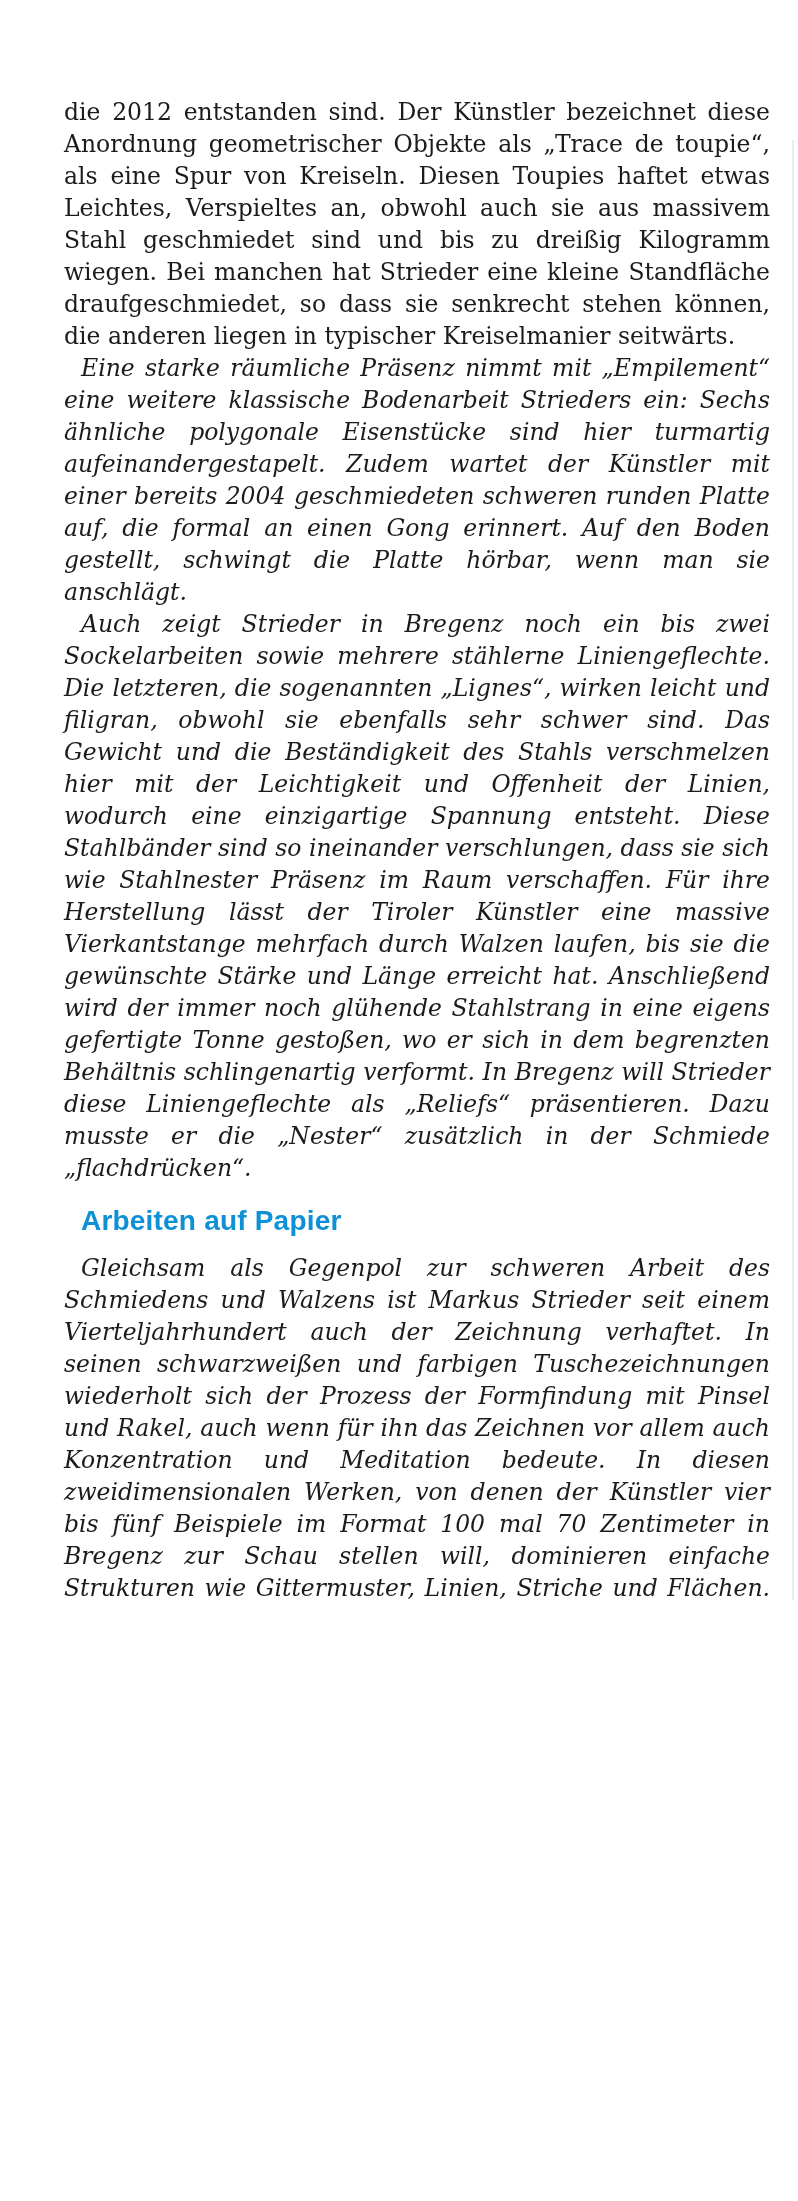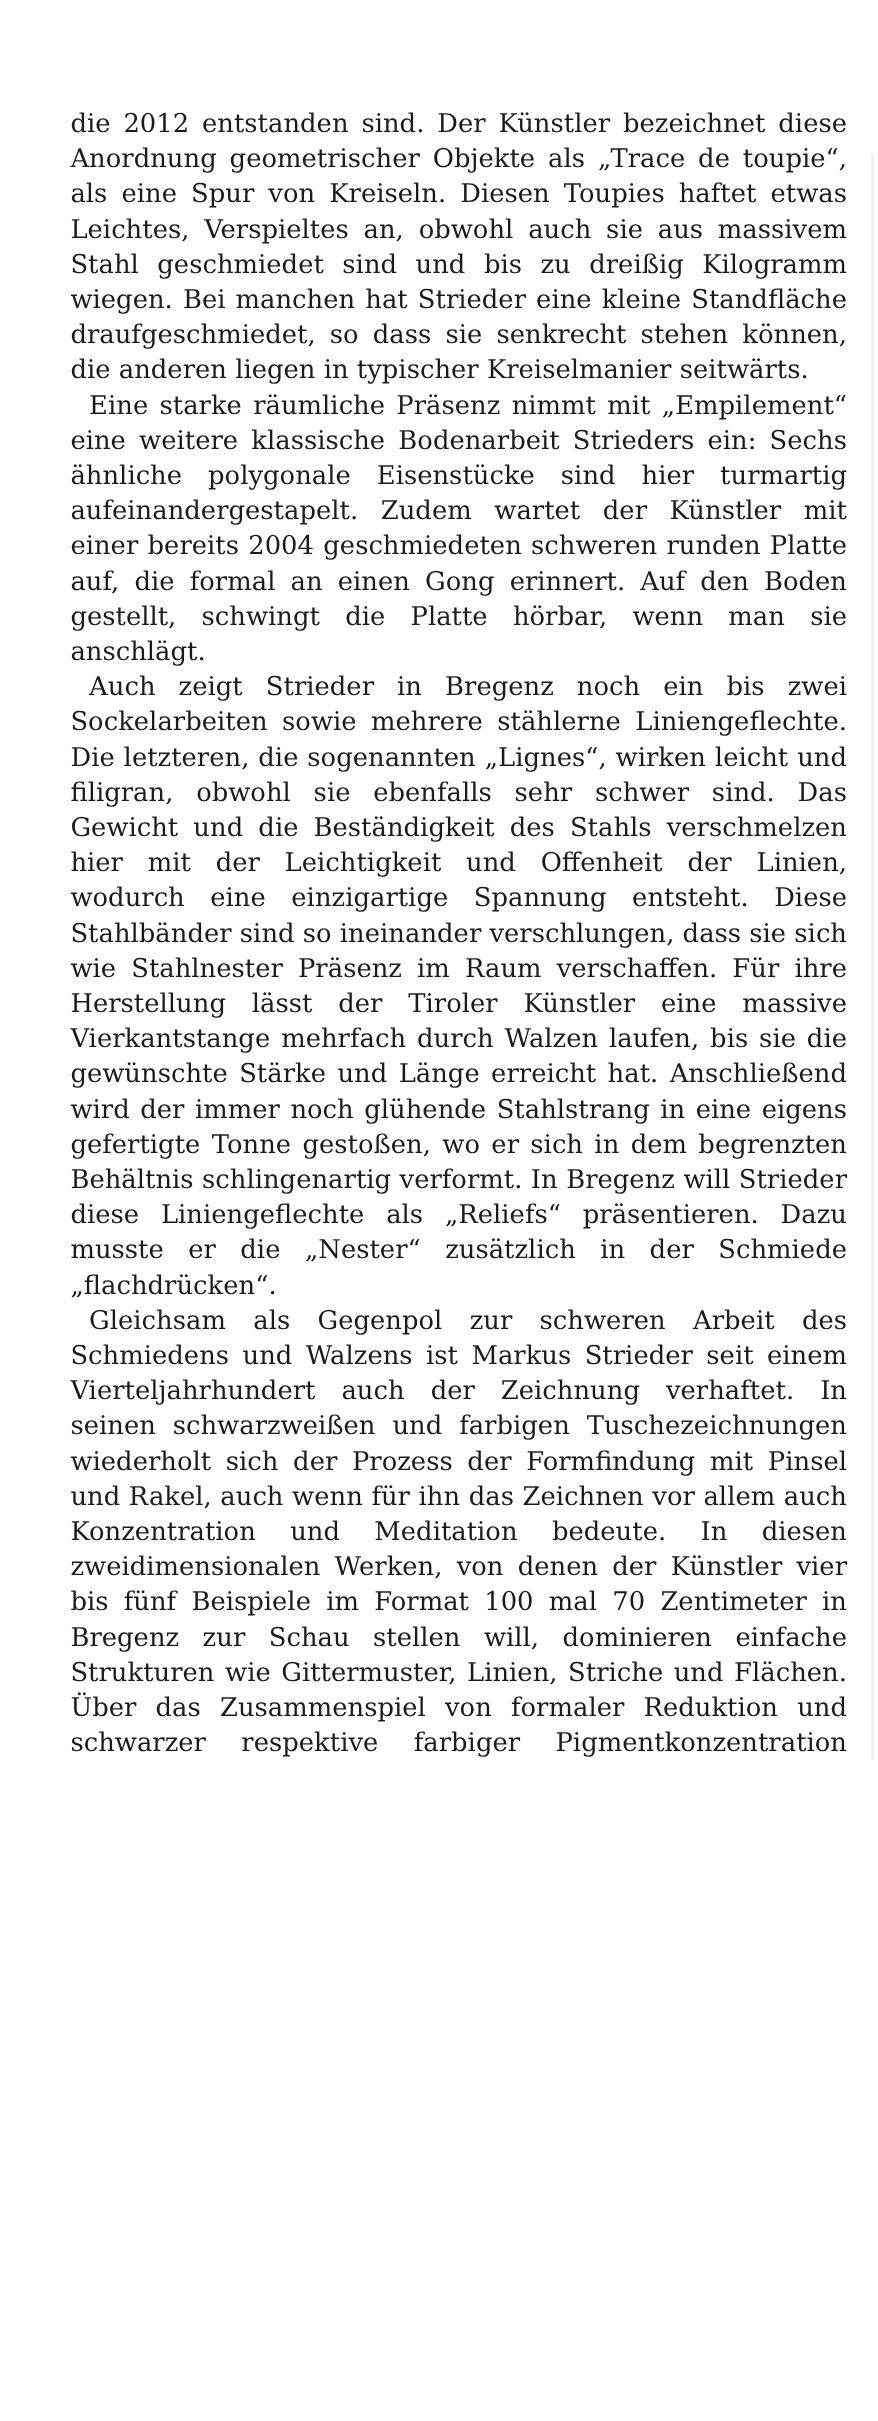--- a/index.html
+++ b/index.html
@@ -33,20 +33,21 @@
     font-size: 23.5px;
     line-height: 32px;
     text-align: justify;
   }
   .article p {
     margin: 0;
     padding: 0;
   }
   .article p.indent {
     text-indent: 17px;
+    font-style: italic;
   }
   .section-heading {
     font-family: "Liberation Sans", sans-serif;
     font-weight: bold;
     font-size: 28px;
     line-height: 30px;
     margin: 22px 0 16px 17px;
     text-align: left;
     letter-spacing: 0.2px;
   }
@@ -92,20 +93,21 @@
 
 <div class="page">
 
   <div class="scan-edge"></div>
 
   <div class="article">
     <p>die 2012 entstanden sind. Der Künstler bezeichnet diese Anordnung geometrischer Objekte als „Trace de toupie“, als eine Spur von Kreiseln. Diesen Toupies haftet etwas Leichtes, Verspieltes an, obwohl auch sie aus massivem Stahl geschmiedet sind und bis zu dreißig Kilogramm wiegen. Bei manchen hat Strieder eine kleine Standfläche draufgeschmiedet, so dass sie senkrecht stehen können, die anderen liegen in typischer Kreiselmanier seitwärts.</p>
     <p class="indent">Eine starke räumliche Präsenz nimmt mit „Empilement“ eine weitere klassische Bodenarbeit Strieders ein: Sechs ähnliche polygonale Eisenstücke sind hier turmartig aufeinandergestapelt. Zudem wartet der Künstler mit einer bereits 2004 geschmiedeten schweren runden Platte auf, die formal an einen Gong erinnert. Auf den Boden gestellt, schwingt die Platte hörbar, wenn man sie anschlägt.</p>
     <p class="indent">Auch zeigt Strieder in Bregenz noch ein bis zwei Sockelarbeiten sowie mehrere stählerne Liniengeflechte. Die letzteren, die sogenannten „Lignes“, wirken leicht und filigran, obwohl sie ebenfalls sehr schwer sind. Das Gewicht und die Beständigkeit des Stahls verschmelzen hier mit der Leichtigkeit und Offenheit der Linien, wodurch eine einzigartige Spannung entsteht. Diese Stahlbänder sind so ineinander verschlungen, dass sie sich wie Stahlnester Präsenz im Raum verschaffen. Für ihre Herstellung lässt der Tiroler Künstler eine massive Vierkantstange mehrfach durch Walzen laufen, bis sie die gewünschte Stärke und Länge erreicht hat. Anschließend wird der immer noch glühende Stahlstrang in eine eigens gefertigte Tonne gestoßen, wo er sich in dem begrenzten Behältnis schlingenartig verformt. In Bregenz will Strieder diese Liniengeflechte als „Reliefs“ präsentieren. Dazu musste er die „Nester“ zusätzlich in der Schmiede „flachdrücken“.</p>
 
+    <h3 class="section-heading" style="color: rgb(14, 144, 214);">Arbeiten auf Papier</h3>
 
     <p class="indent">
       <span>Gleichsam als Gegenpol zur schweren Arbeit des Schmiedens und Walzens ist Markus Strieder seit einem Vierteljahrhundert auch der Zeichnung verhaftet. In seinen schwarzweißen und farbigen Tuschezeichnungen wiederholt sich der Prozess der Formfindung mit Pinsel und Rakel, auch wenn für ihn das Zeichnen vor allem auch Konzentration und Meditation bedeute. In diesen zweidimensionalen Werken, von denen der Künstler vier bis fünf Beispiele im Format 100 mal 70 Zentimeter in Bregenz zur Schau stellen will, dominieren einfache Strukturen wie Gittermuster, Linien, Striche und Flächen. Über das Zusammenspiel von formaler Reduktion und schwarzer respektive farbiger Pigmentkonzentration entwickeln sich aus der Fläche heraus Volumina und Räumlichkeit, die mit den Formationen im Raum in Dialog treten. Parallelen sieht er im Arbeitsprozess. Sowohl für das Schmieden als auch das Zeichnen mit Tusche bedürfe es eine präzise Vorbereitung, so Strieder. Der Arbeitsvorgang selber müsse dann sehr rasch vonstatten gehen, da Tusche schnell trocknet und das glühende Eisen rasch erkaltet. Es sei so ähnlich wie beim Zauberlehrling: Man muss genau darauf achten, dass man die Kontrolle nicht verliert, ansonsten könnte schnell einmal etwas aus dem Ruder laufen.</span>
       <span class="endmark">■</span>
     </p>
   </div>
 
   <div class="info-box">
     <p class="info-line">Markus F. Strieder – Skulptur – Zeichnung – Relief</p>
     <p class="info-line">Eröffnung: 11. April – 19 Uhr</p>

